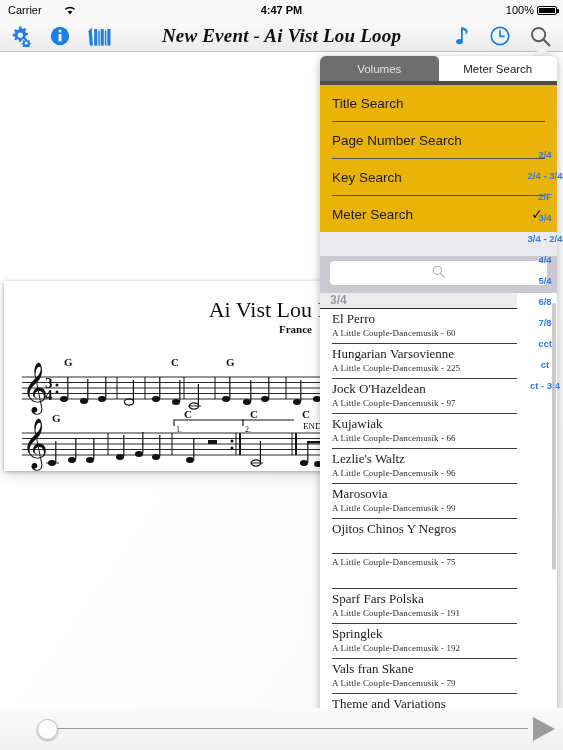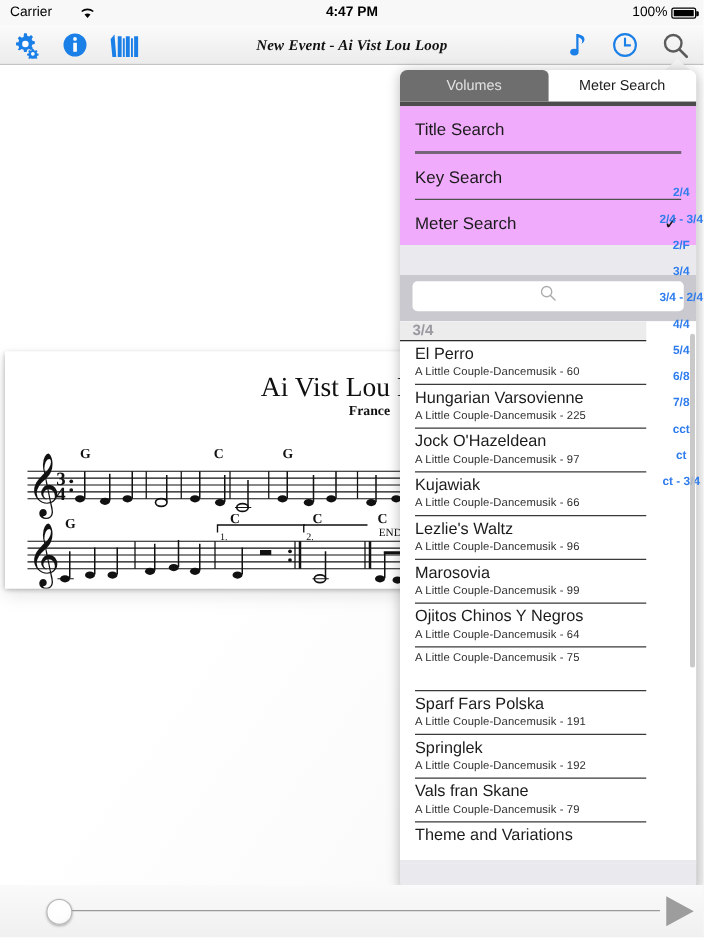--- a/index.html
+++ b/index.html
@@ -41,21 +41,21 @@
     position:absolute; left:0; top:20px; width:563px; height:32px;
     background: linear-gradient(180deg,#fbfbfb 0%, #f2f2f2 55%, #ececec 100%);
     border-bottom:1px solid #c4c4c4;
   }
   .nav-left { position:absolute; left:10px; top:0; height:32px; display:flex; align-items:center; gap:18px; }
   .nav-right { position:absolute; right:12px; top:0; height:32px; display:flex; align-items:center; gap:20px; }
   .nav-title {
     position:absolute; left:0; top:0; width:563px; height:32px;
     display:flex; align-items:center; justify-content:center;
     font-family:"Liberation Serif", serif;
-    font-style: italic; font-weight:700; font-size:12px; color:#111;
+    font-style: italic; font-weight:700; font-size:19px; color:#111;
     letter-spacing:0.2px;
     pointer-events:none;
   }
   .ic { display:block; }
 
   
   .sheet {
     position:absolute; left:4px; top:281px; width:354px; height:190px;
     background:#fff;
     box-shadow: 0 1px 4px rgba(0,0,0,0.30), 0 6px 14px rgba(0,0,0,0.10);
@@ -113,21 +113,21 @@
   .tabbar { position:relative; height:25px; background:#f4f4f4; display:flex; }
   .tab {
     flex:1; display:flex; align-items:center; justify-content:center;
     font-size:11.5px; height:25px;
   }
   .tab.inactive { background:#6e6e6e; color:#e2e2e2; border-top-right-radius:5px; }
   .tab.active { background:#ffffff; color:#1c1c1c; }
   .tab-strip { height:4px; background:#4c4c4c; }
 
   
-  .options { background:#f0abfc; }
+  .options { background:#eab308; }
   .opt {
     position:relative; height:36px; display:flex; align-items:center;
     padding:0 12px; font-size:13.5px; color:#1a1a1a;
   }
   .opt + .opt::before,
   .opt:first-child::before { content:none; }
   .opt-sep { height:1px; background:#4f4f4f; margin:0 12px; }
   .opt .check { position:absolute; right:14px; font-size:14px; color:#111; }
 
   .gap-strip { height:24px; background:#e9e9ee; }
@@ -149,21 +149,21 @@
   
   .listarea {
     position:relative; background:#fff; height:434px; overflow:hidden;
     border-bottom:3px solid #e9e9ee;
   }
   .sec-header {
     height:16px; background:#ececed; color:#9a9aa0;
     font-size:12px; font-weight:700; padding-left:10px; line-height:14px;
     border-bottom:1.5px solid #2b2b2b; width:197px;
   }
-  .row { position:relative; height:35px; padding:2px 0 0 12px; }
+  .row { position:relative; height:35px; padding:2px 0 0 12px;font-family:Liberation Serif, serif; }
   .row .rtitle { font-size:13px; color:#1b1b1b; line-height:16px; }
   .row .rsub { font-size:9px; color:#2e2e2e; line-height:12px; letter-spacing:.1px; }
   .row .rsep { position:absolute; left:12px; bottom:0; width:185px; height:1.5px; background:#3a3a3a; }
 
   
   .sec-index {
     position:absolute; right:4px; top:97px; width:44px;
     display:flex; flex-direction:column; align-items:center; gap:0;
     z-index:5;
   }
@@ -448,20 +448,23 @@
         <div class="tab inactive">Volumes</div>
         <div class="tab active">Meter Search</div>
       </div>
       <div class="tab-strip"></div>
 
       <div class="options">
         <div class="opt">
           <span>Title Search</span>
         </div>
         <div class="opt-sep"></div>
+        <div class="opt">
+          <span>Page Number Search</span>
+        </div>
         <div class="opt-sep"></div>
         <div class="opt">
           <span>Key Search</span>
         </div>
         <div class="opt-sep"></div>
         <div class="opt">
           <span>Meter Search</span>
           <span class="check">✓</span>
         </div>
       </div>
@@ -508,21 +511,20 @@
           <div class="rsub">A Little Couple-Dancemusik - 96</div>
           <div class="rsep"></div>
         </div>
         <div class="row">
           <div class="rtitle">Marosovia</div>
           <div class="rsub">A Little Couple-Dancemusik - 99</div>
           <div class="rsep"></div>
         </div>
         <div class="row">
           <div class="rtitle">Ojitos Chinos Y Negros</div>
-          <div class="rsub">A Little Couple-Dancemusik - 64</div>
           <div class="rsep"></div>
         </div>
         <div class="row">
           <div class="rsub">A Little Couple-Dancemusik - 75</div>
           <div class="rsep"></div>
         </div>
         <div class="row">
           <div class="rtitle">Sparf Fars Polska</div>
           <div class="rsub">A Little Couple-Dancemusik - 191</div>
           <div class="rsep"></div>

